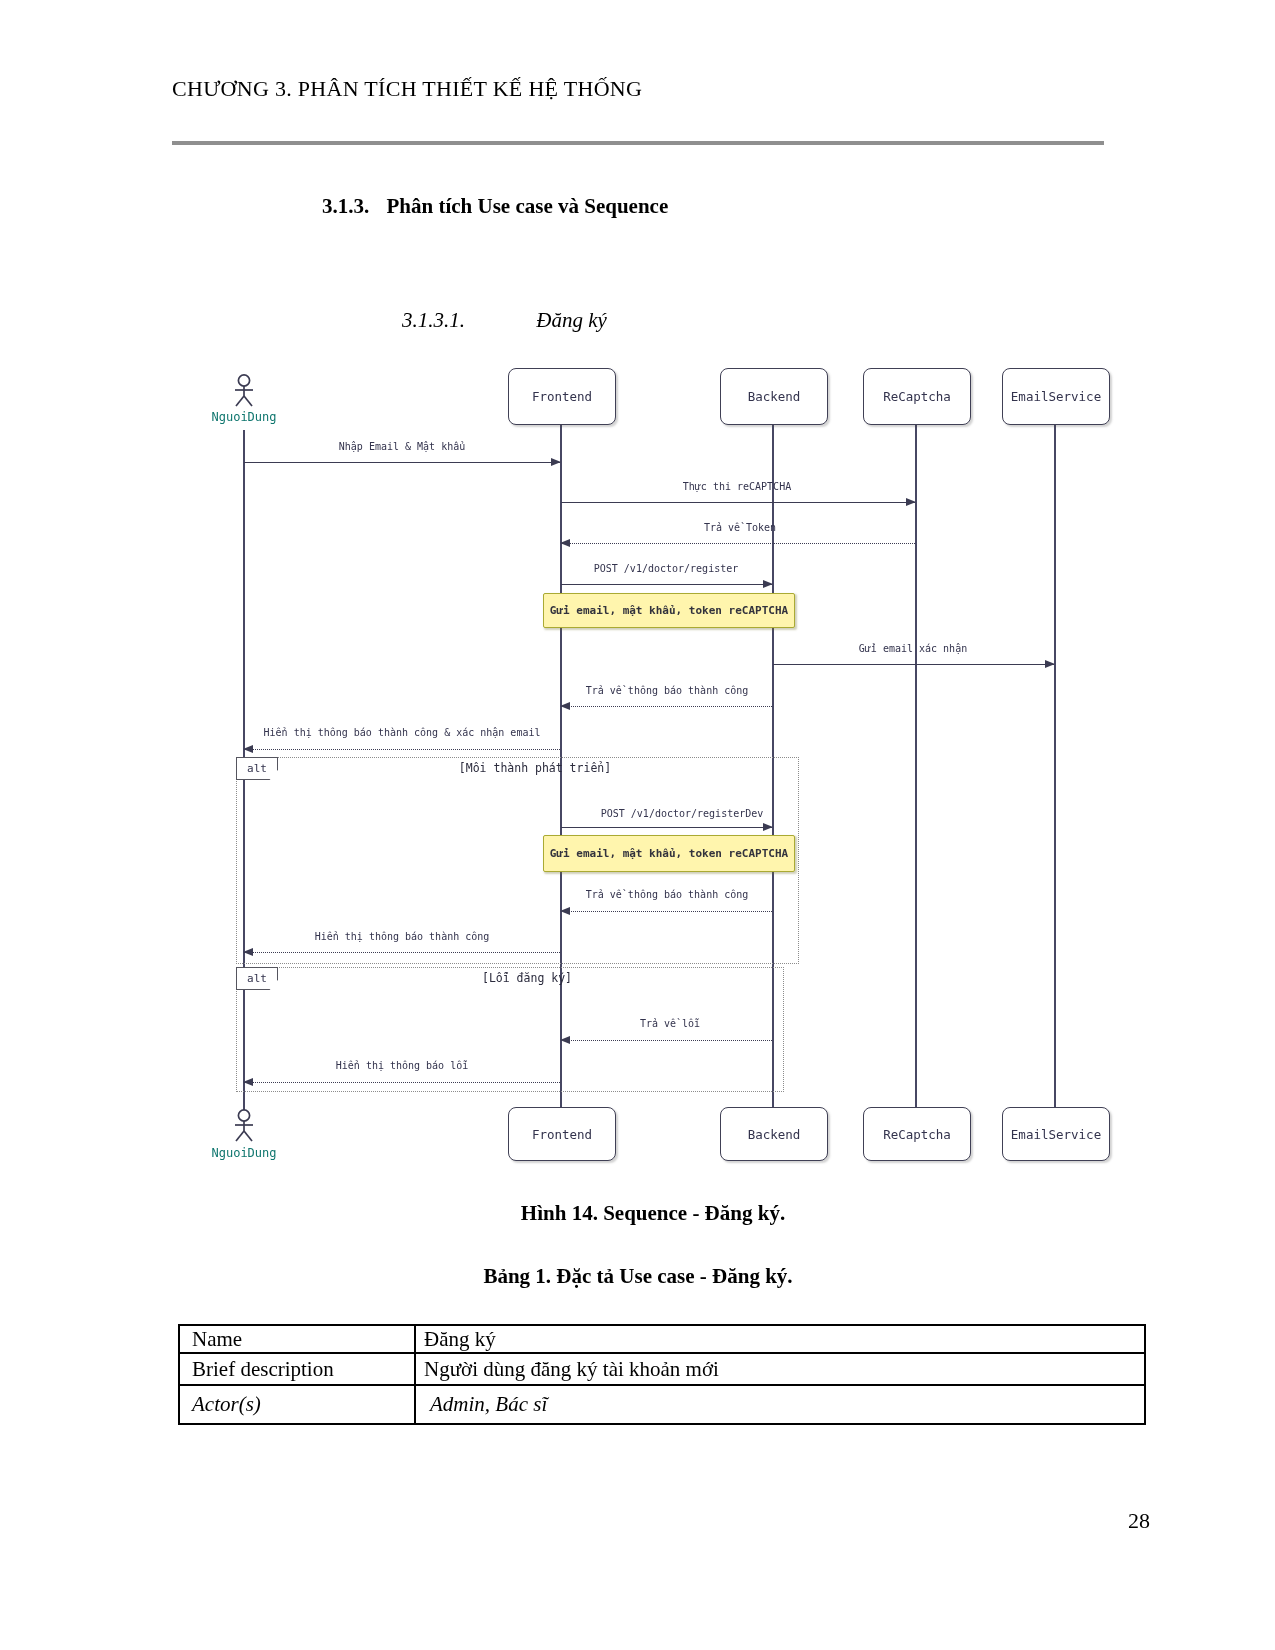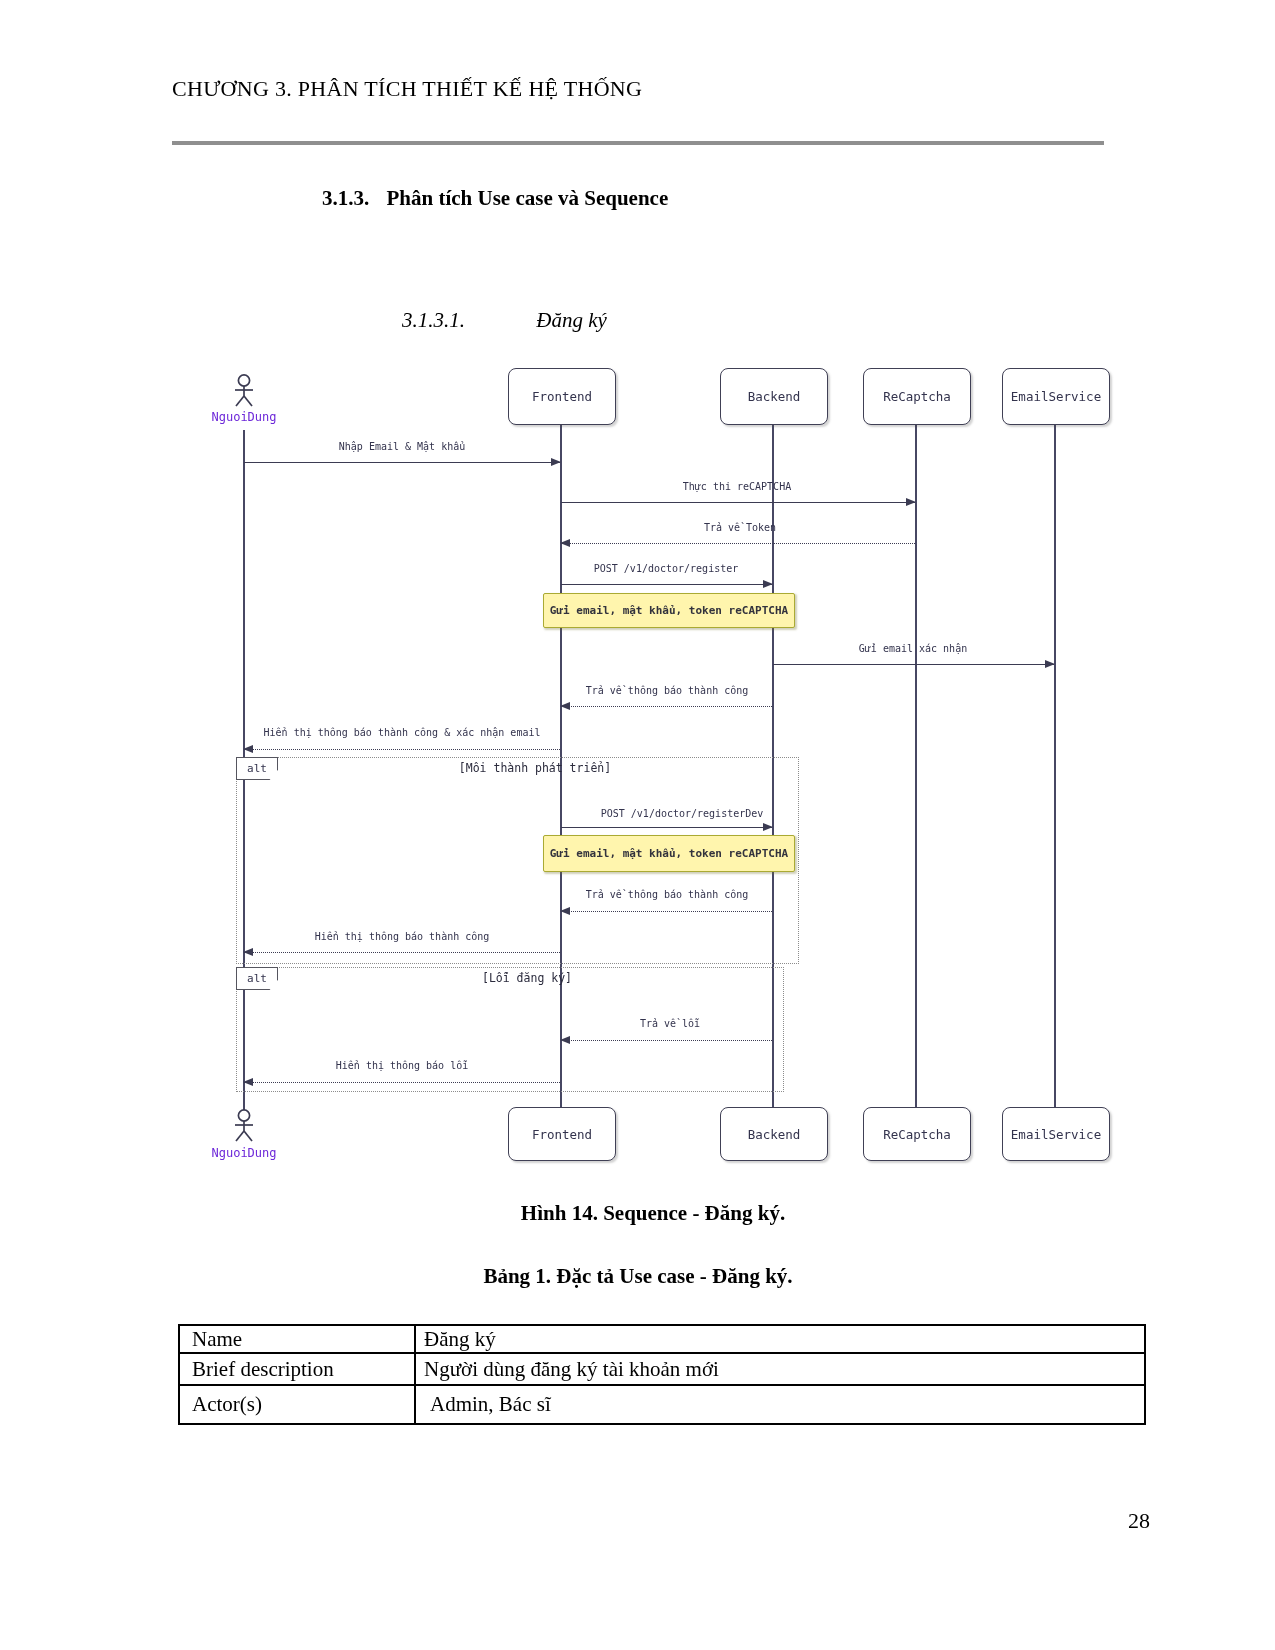--- a/index.html
+++ b/index.html
@@ -33,40 +33,40 @@
         font-family:"DejaVu Sans Mono",monospace;font-weight:bold;font-size:11px;color:#33333d;
         white-space:nowrap;box-shadow:1.5px 1.5px 2px rgba(120,120,60,.35);z-index:5;}
   .altframe{position:absolute;border:1.2px dotted #8c8c8c;z-index:4;}
   .altlabel{position:absolute;width:42px;height:23px;background:#fff;border:1.3px solid #55555e;
             box-sizing:border-box;display:flex;align-items:center;justify-content:center;
             font-family:"DejaVu Sans Mono",monospace;font-size:11px;color:#33334d;z-index:6;
             clip-path:polygon(0 0,100% 0,100% 55%,80% 100%,0 100%);}
   .guard{position:absolute;transform:translateX(-50%);font-family:"DejaVu Sans Mono",monospace;
          font-size:11.5px;color:#2b2b3d;white-space:nowrap;z-index:6;}
   .actor-label{position:absolute;transform:translateX(-50%);font-family:"DejaVu Sans Mono",monospace;
-               font-size:12px;color:#6d28d9;white-space:nowrap;}
+               font-size:12px;color:#0f766e;white-space:nowrap;}
   .actor-fig{position:absolute;}
 
   
   .spec-table{position:absolute;border-collapse:collapse;table-layout:fixed;
               font-family:"Liberation Serif",serif;font-size:21px;color:#000;}
   .spec-table td{border:2px solid #000;padding:0 8px;vertical-align:middle;}
   .spec-table td.c1{width:214px;padding-left:12px;}
   .spec-table ol{margin:2px 0;padding-left:150px;}
   .spec-table ol li{padding-left:6px;}
 </style>
 </head>
 <body>
 
 <div id="page">
 
   <div class="doc-header" style="left:172px;top:76px;">CHƯƠNG 3. PHÂN TÍCH THIẾT KẾ HỆ THỐNG</div>
   <div class="rule" style="left:172px;top:141px;width:932px;height:4px;"></div>
 
-  <div class="sec-head" style="left:322px;top:186px;">
+  <div class="sec-head" style="left:322px;top:194px;">
     <span>3.1.3.</span>
     <span style="margin-left:12px;">Phân tích Use case và Sequence</span>
   </div>
 
   <div class="sub-head" style="left:402px;top:308px;">
     <span>3.1.3.1.</span>
     <span style="margin-left:66px;">Đăng ký</span>
   </div>
 
   <div class="lifeline" style="left:243px;top:430px;height:680px;"></div>
@@ -181,21 +181,21 @@
   <table class="spec-table" style="left:178px;top:1324px;width:968px;">
     <tbody>
         <tr style="height:28px;padding-left:16px;">
       <td class="c1">Name</td>
       <td>Đăng ký</td>
     </tr>
     <tr style="height:32px;">
       <td class="c1">Brief description</td>
       <td>Người dùng đăng ký tài khoản mới</td>
     </tr>
-    <tr style="height:39px;">
+    <tr style="height:39px;font-style:italic;">
       <td class="c1">Actor(s)</td>
       <td style="padding-left:14px;">Admin, Bác sĩ</td>
     </tr>
   </tbody>
     </table>
 
   <div class="pagenum" style="left:1128px;top:1508px;">28</div>
 
 </div>
 

